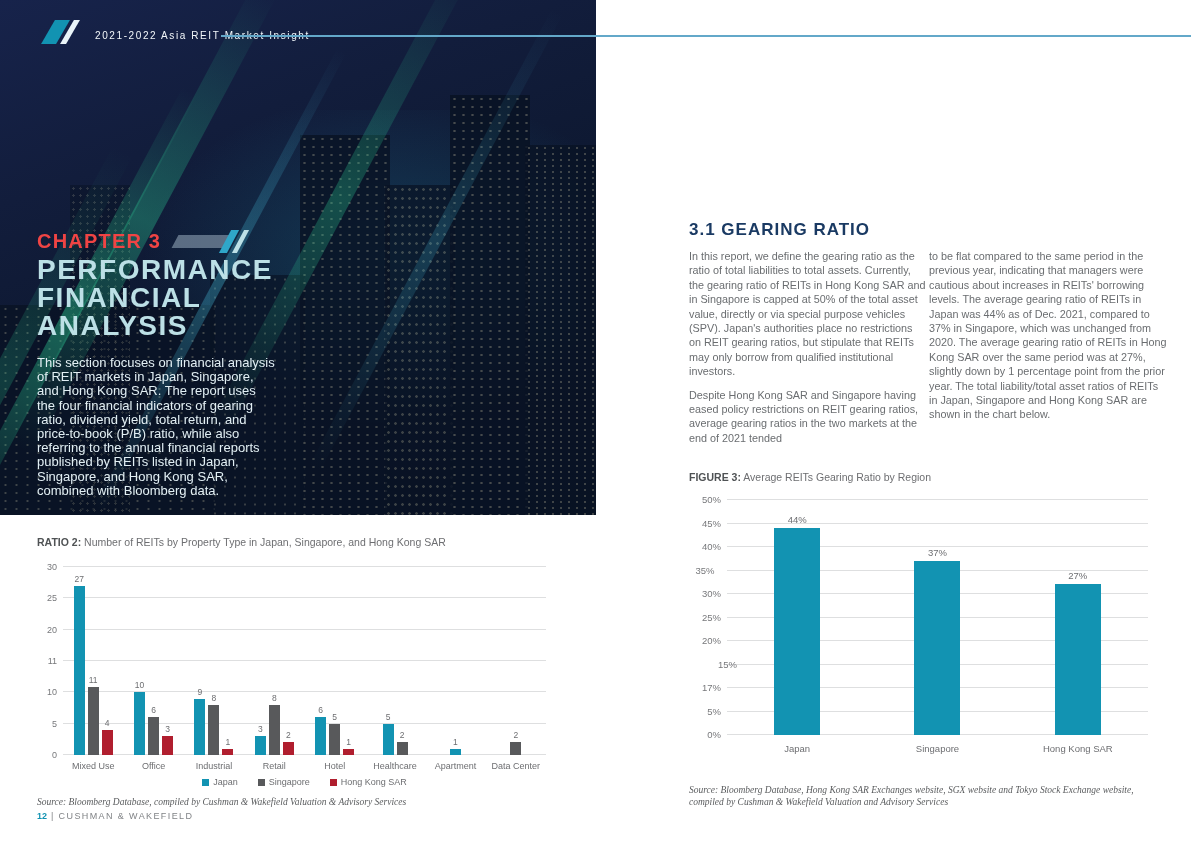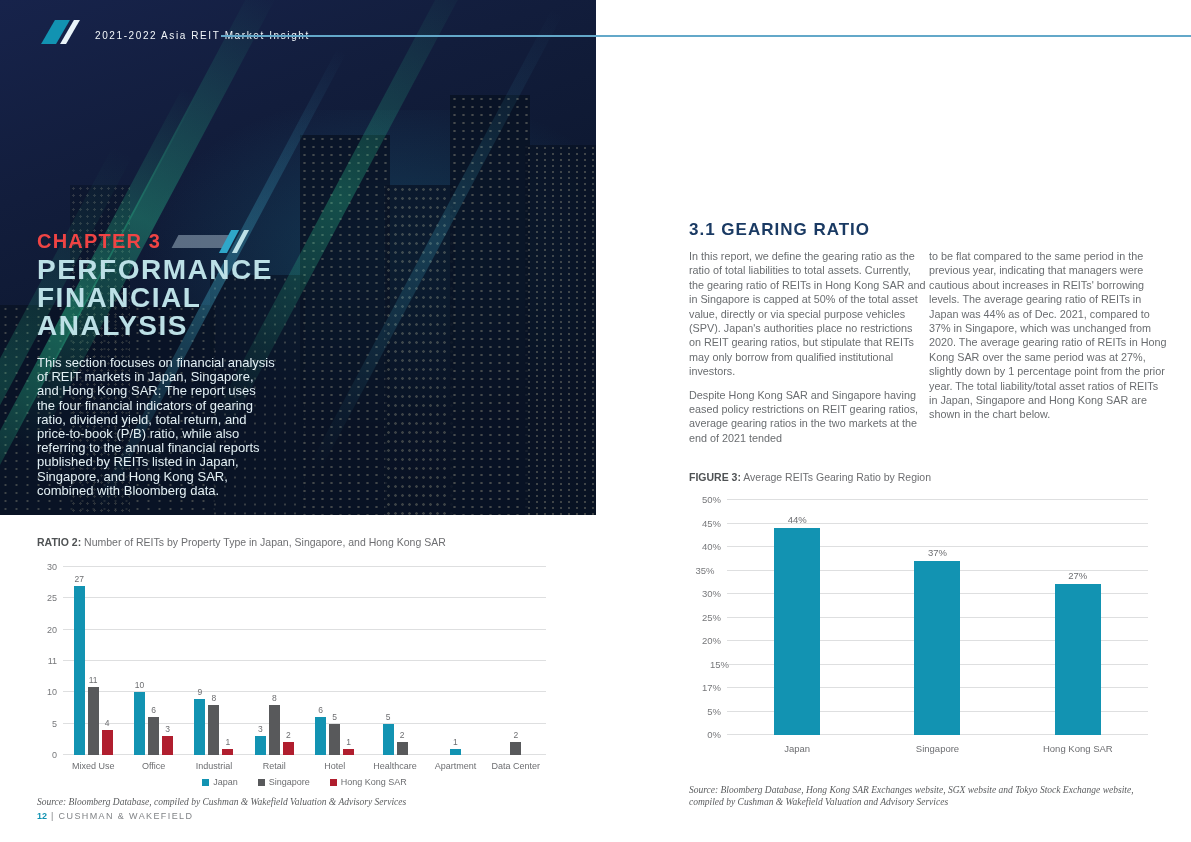--- a/index.html
+++ b/index.html
@@ -293,21 +293,21 @@
   </div>
 
   <div id="fig3">
       <div class="gridline" style="left: 38px; bottom: 0px;"></div>
       <div class="ytick" style="left: 0px; width: 32px; bottom: -5px;">0%</div>
       <div class="gridline" style="left: 38px; bottom: 23.5px;"></div>
       <div class="ytick" style="left: 0px; width: 32px; bottom: 18.5px;">5%</div>
       <div class="gridline" style="left: 38px; bottom: 47px;"></div>
       <div class="ytick" style="left: 0px; width: 32px; bottom: 42px;">17%</div>
       <div class="gridline" style="left: 38px; bottom: 70.5px;"></div>
-      <div class="ytick" style="left: 8px; width: 32px; bottom: 65.5px;">15%</div>
+      <div class="ytick" style="left: 16px; width: 32px; bottom: 65.5px;">15%</div>
       <div class="gridline" style="left: 38px; bottom: 94px;"></div>
       <div class="ytick" style="left: 0px; width: 32px; bottom: 89px;">20%</div>
       <div class="gridline" style="left: 38px; bottom: 117.5px;"></div>
       <div class="ytick" style="left: 0px; width: 32px; bottom: 112.5px;">25%</div>
       <div class="gridline" style="left: 38px; bottom: 141px;"></div>
       <div class="ytick" style="left: 0px; width: 32px; bottom: 136px;">30%</div>
       <div class="gridline" style="left: 38px; bottom: 164.5px;"></div>
       <div class="ytick" style="left: 0px; width: 32px; bottom: 159.5px; text-align: center;">35%</div>
       <div class="gridline" style="left: 38px; bottom: 188px;"></div>
       <div class="ytick" style="left: 0px; width: 32px; bottom: 183px;">40%</div>

